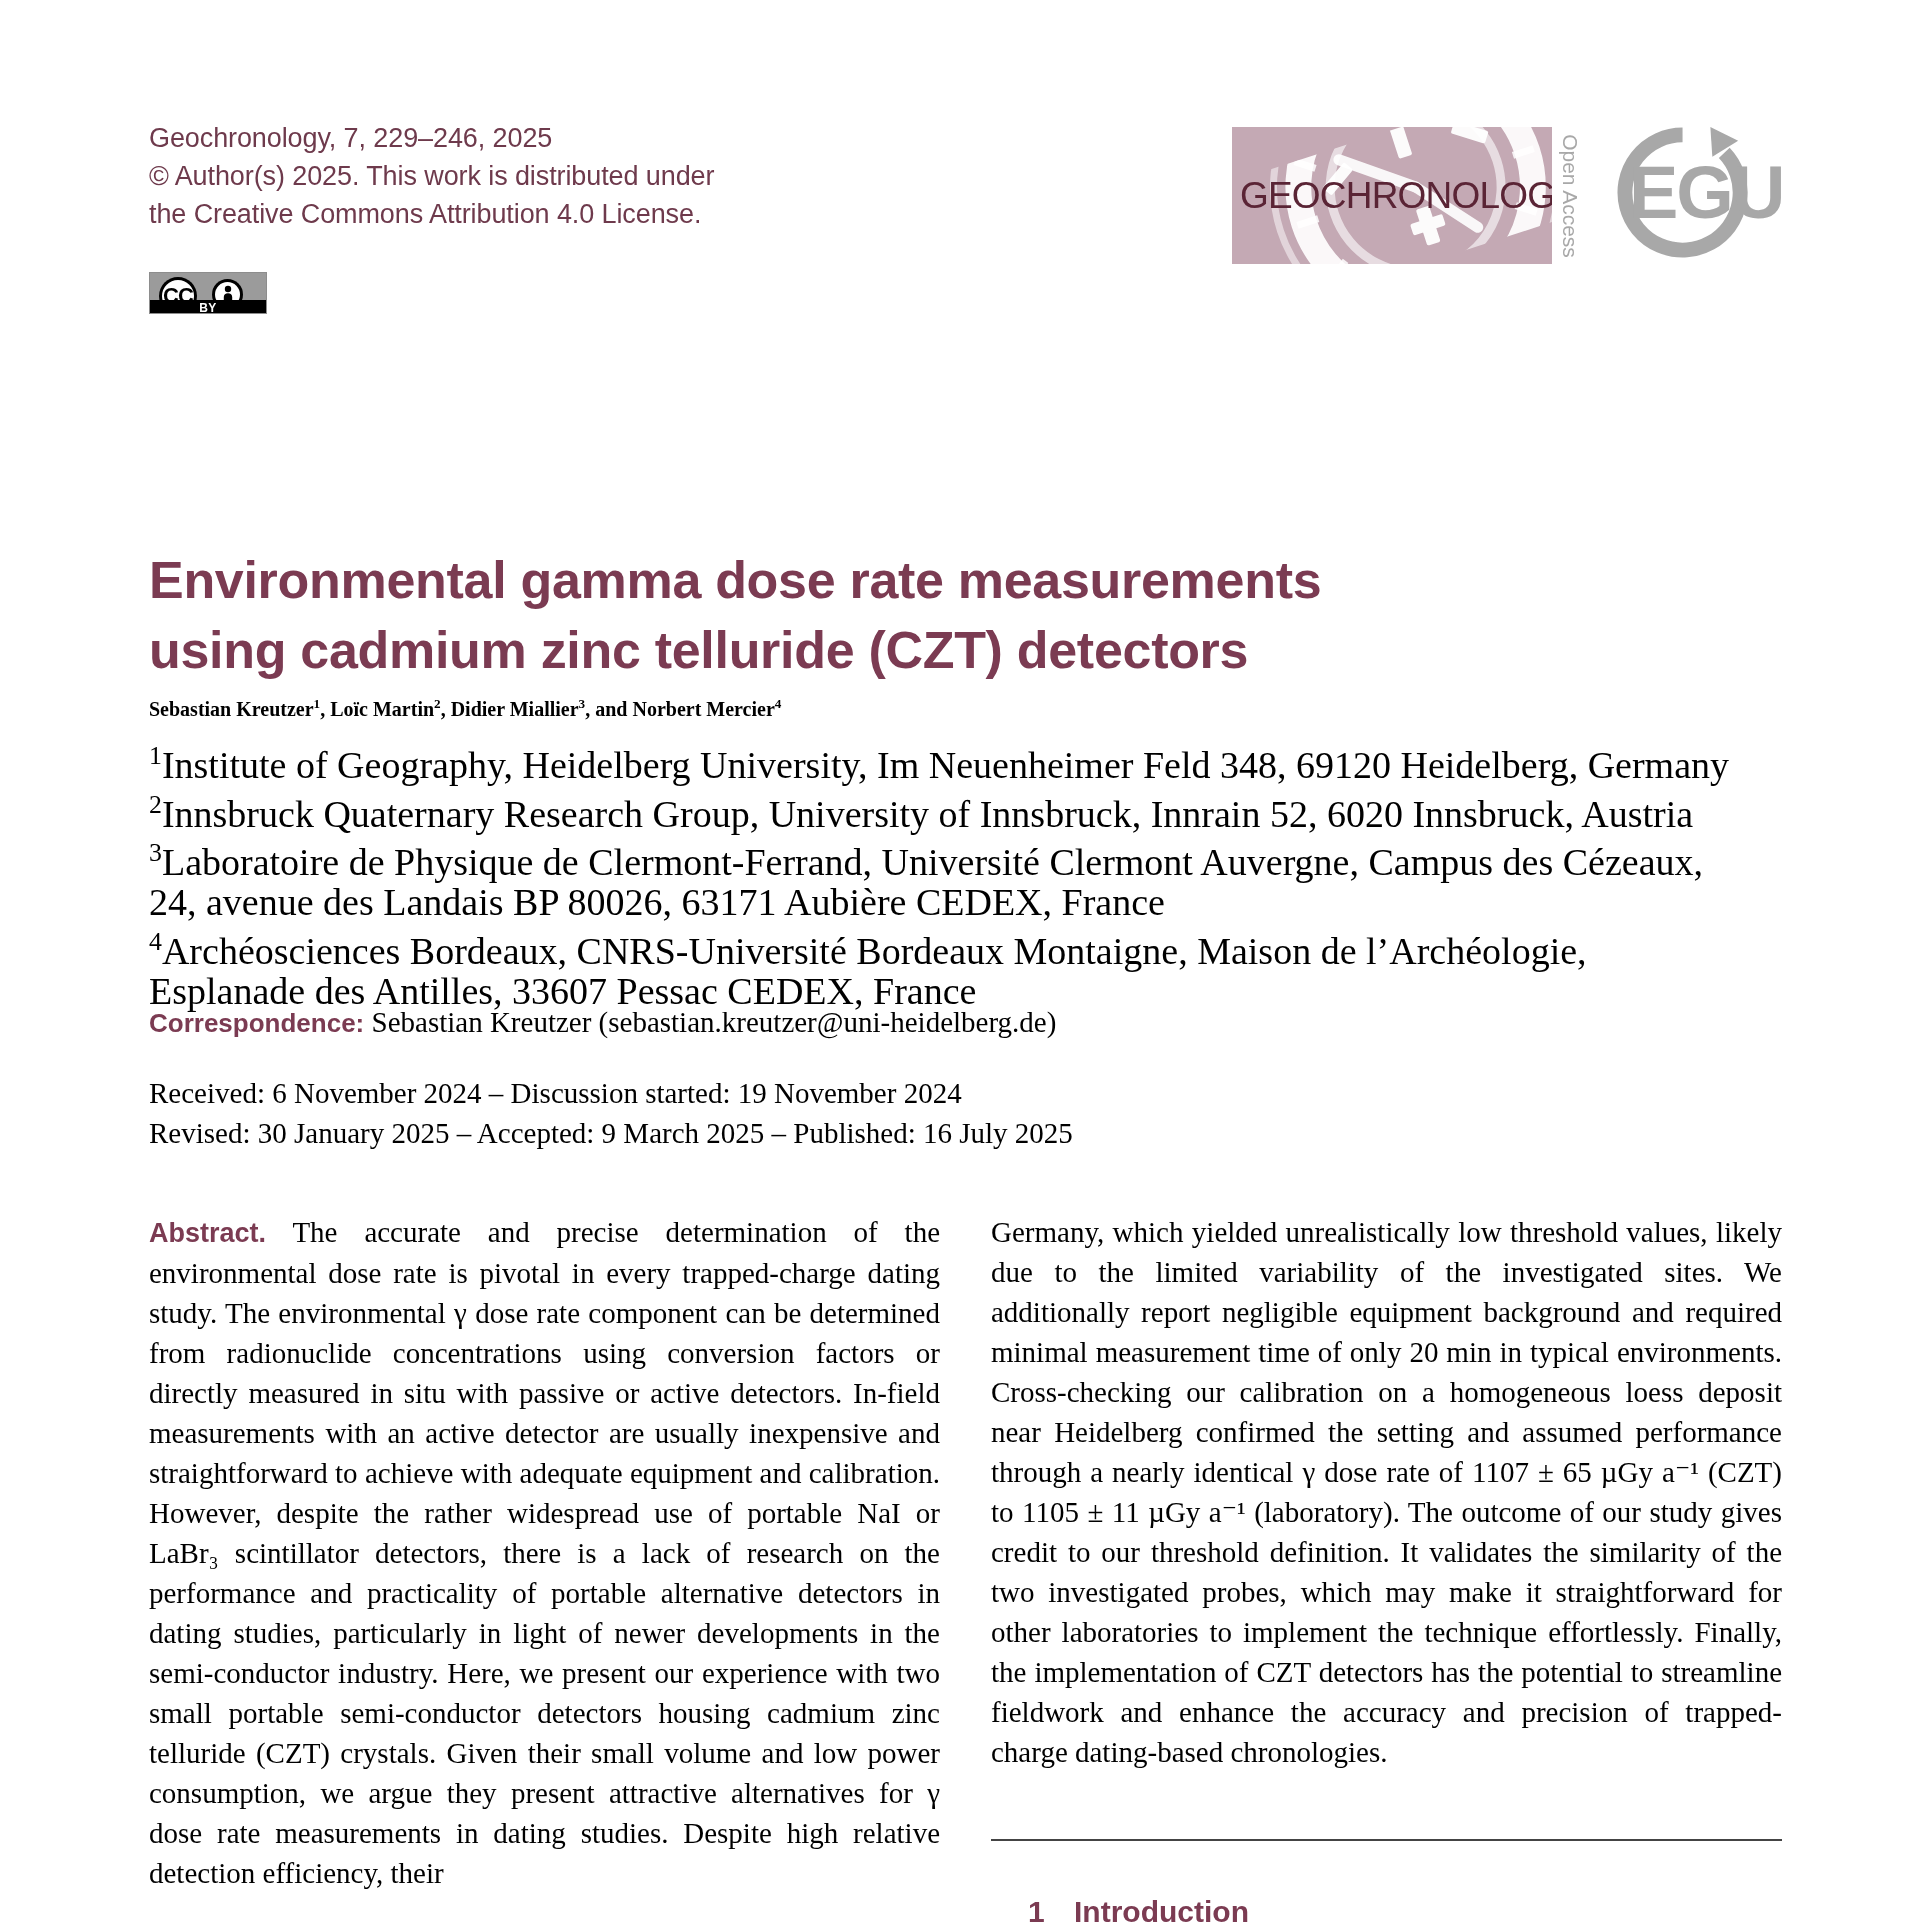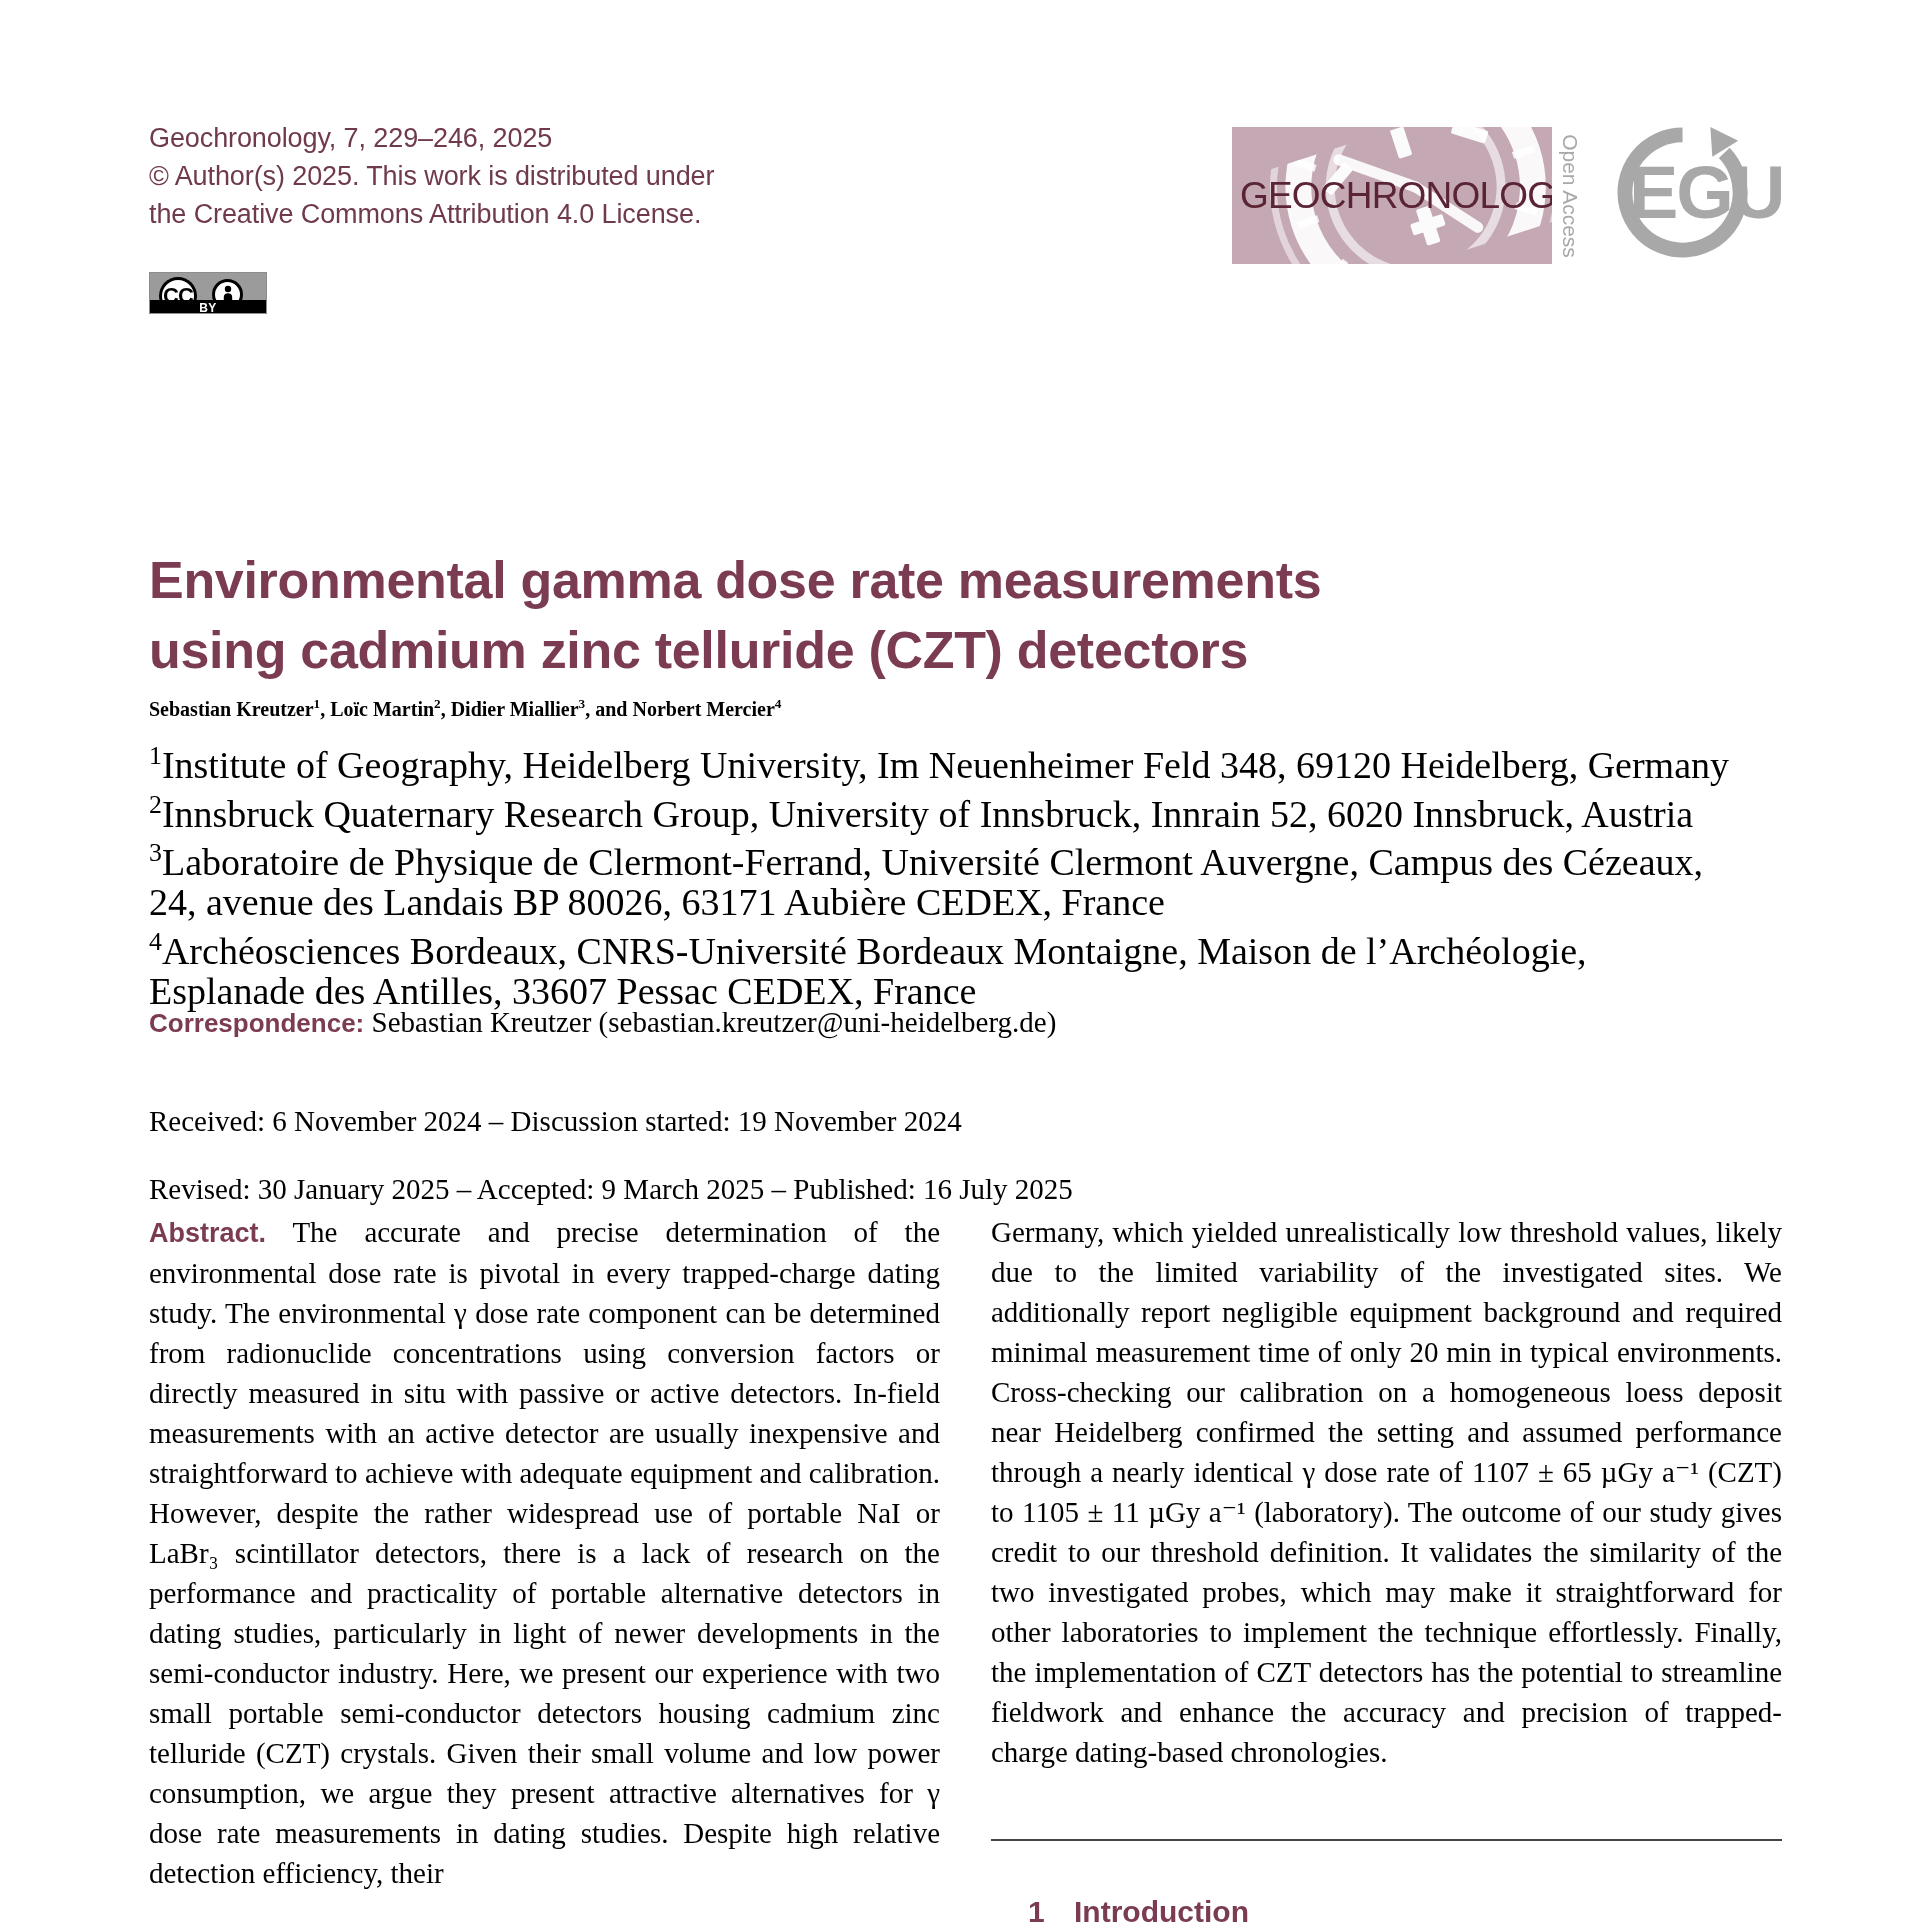--- a/index.html
+++ b/index.html
@@ -239,21 +239,21 @@
   .dates {
     position: absolute;
     left: 149px;
     top: 1073px;
     width: 1642px;
     font-family: "Liberation Serif", "DejaVu Serif", serif;
     font-size: 29px;
     line-height: 40px;
     color: #000000;
   }
-  .dates div { white-space: nowrap; margin-top: 28px; }
+  .dates div { white-space: nowrap; }
 
   
   .col {
     position: absolute;
     top: 1212px;
     width: 791px;
     font-family: "Liberation Serif", "DejaVu Serif", serif;
     font-size: 29px;
     line-height: 40px;
     text-align: justify;

